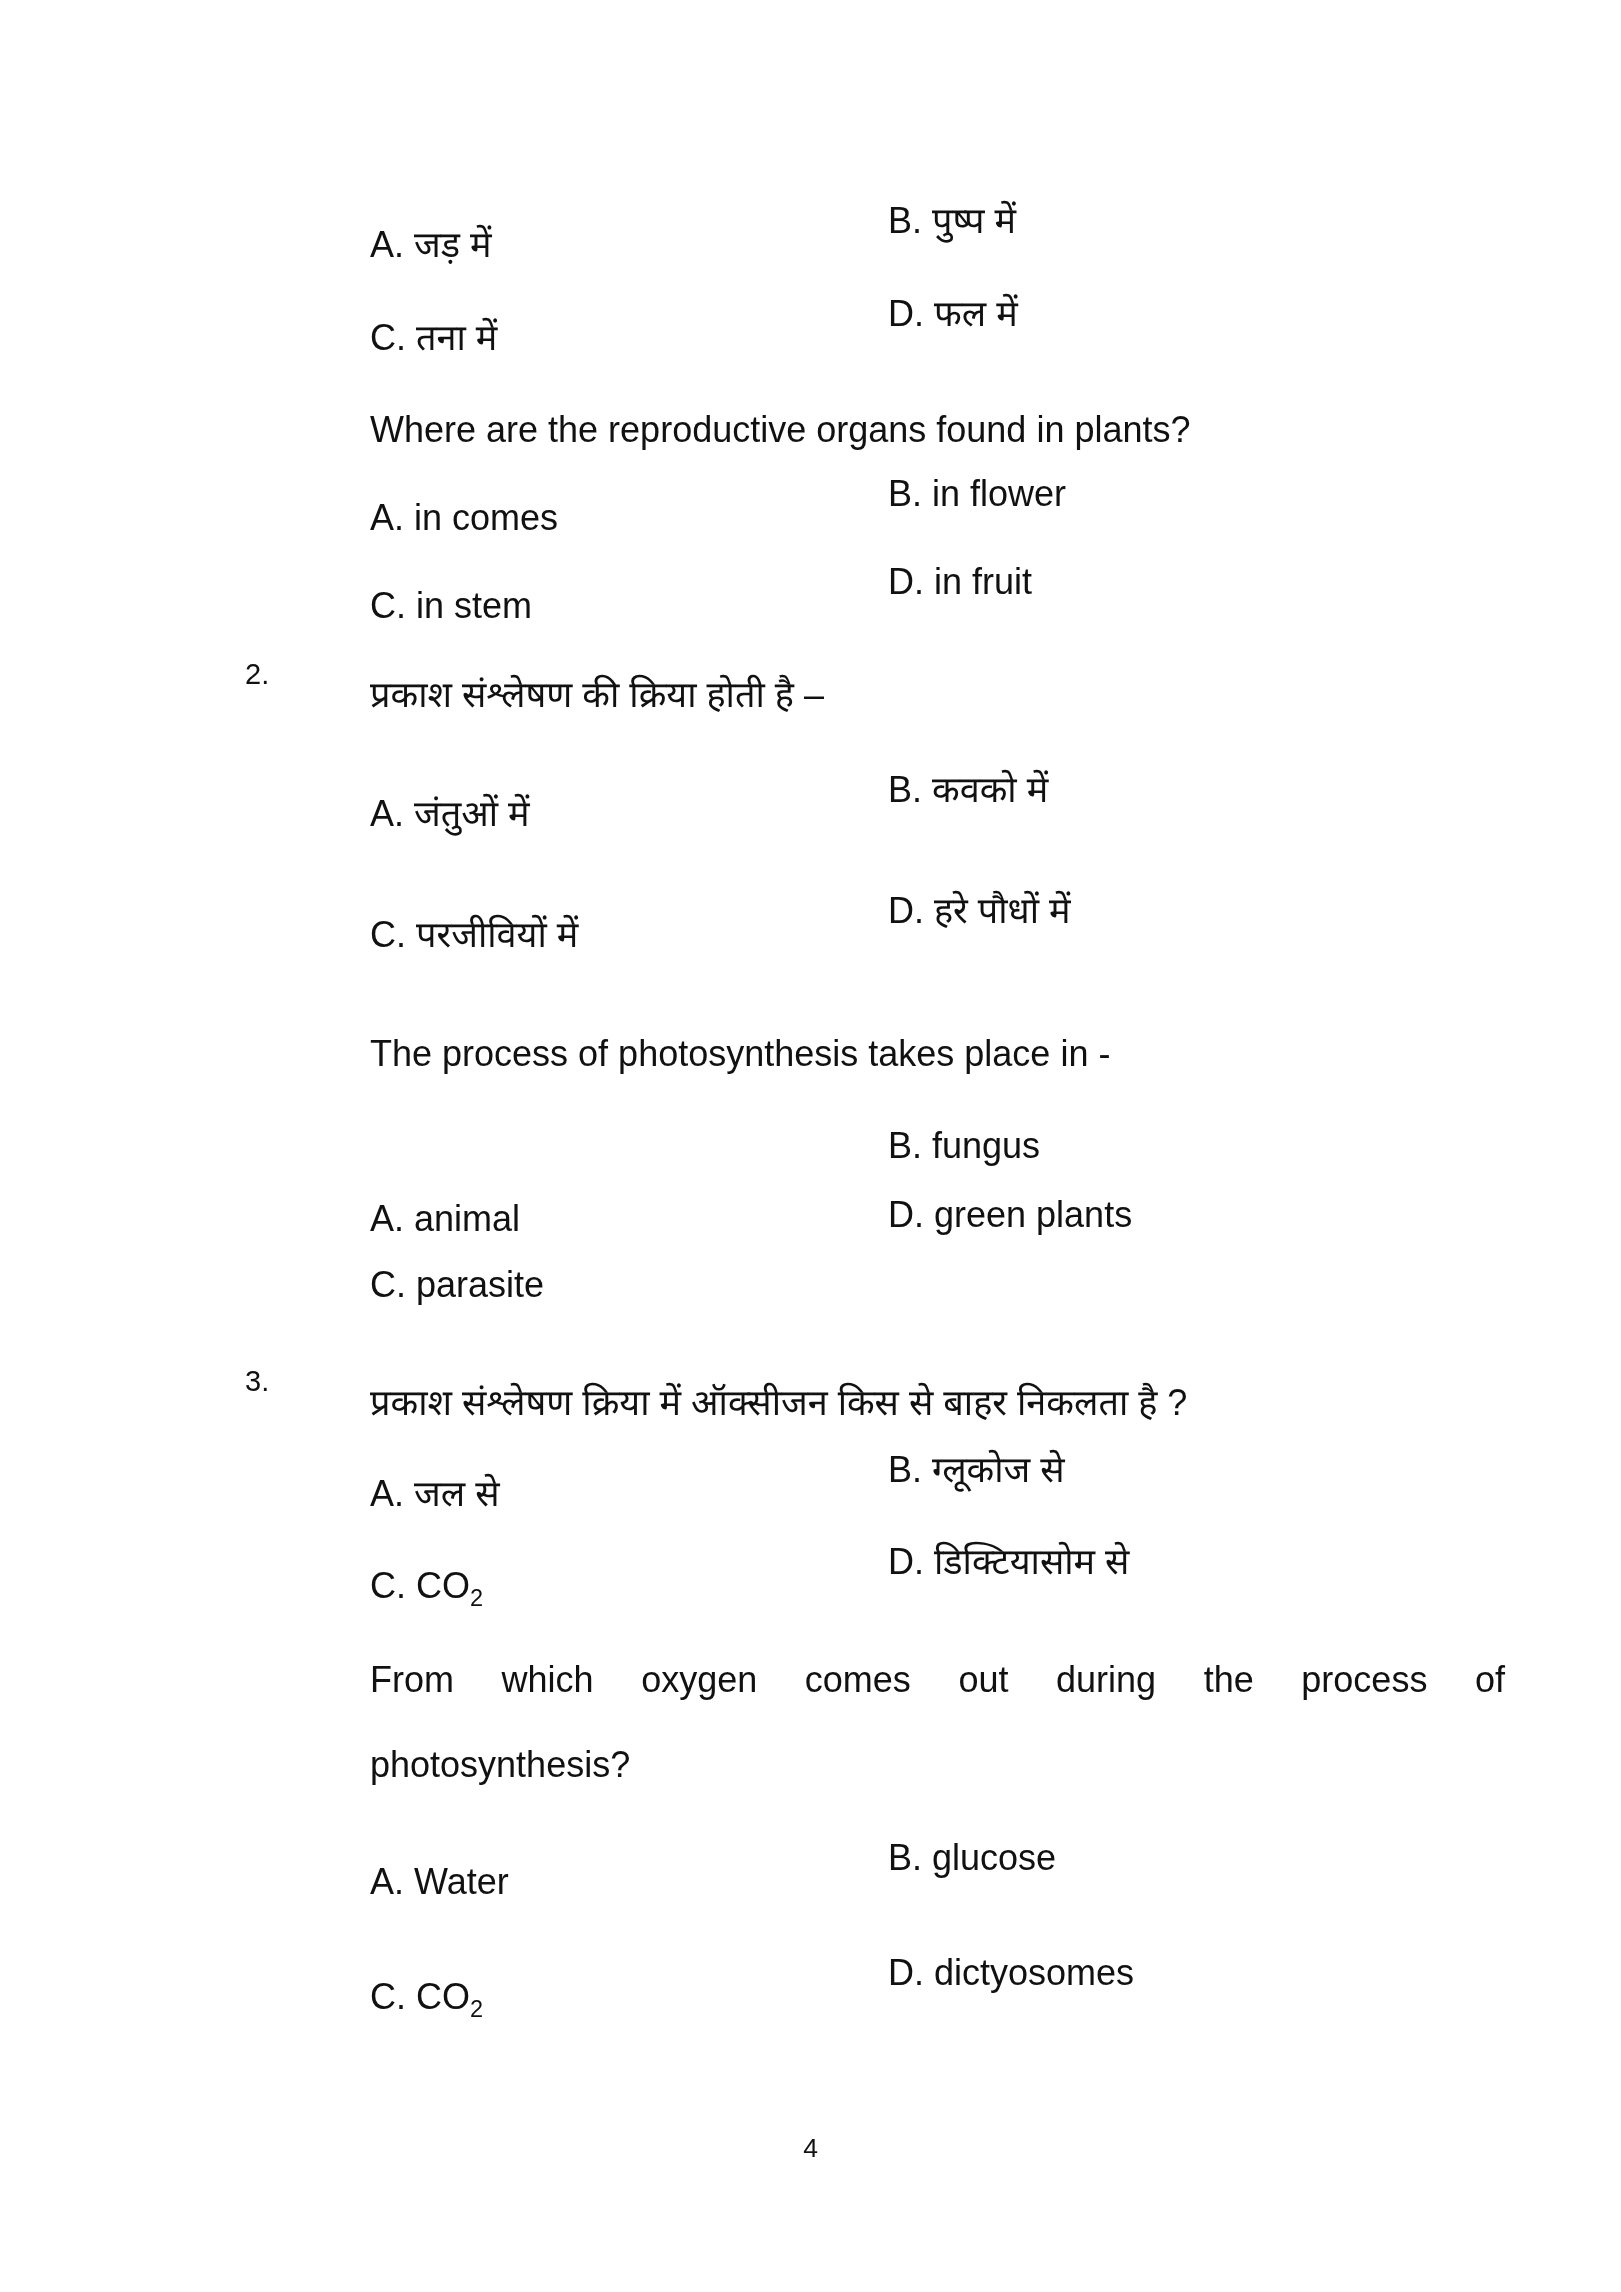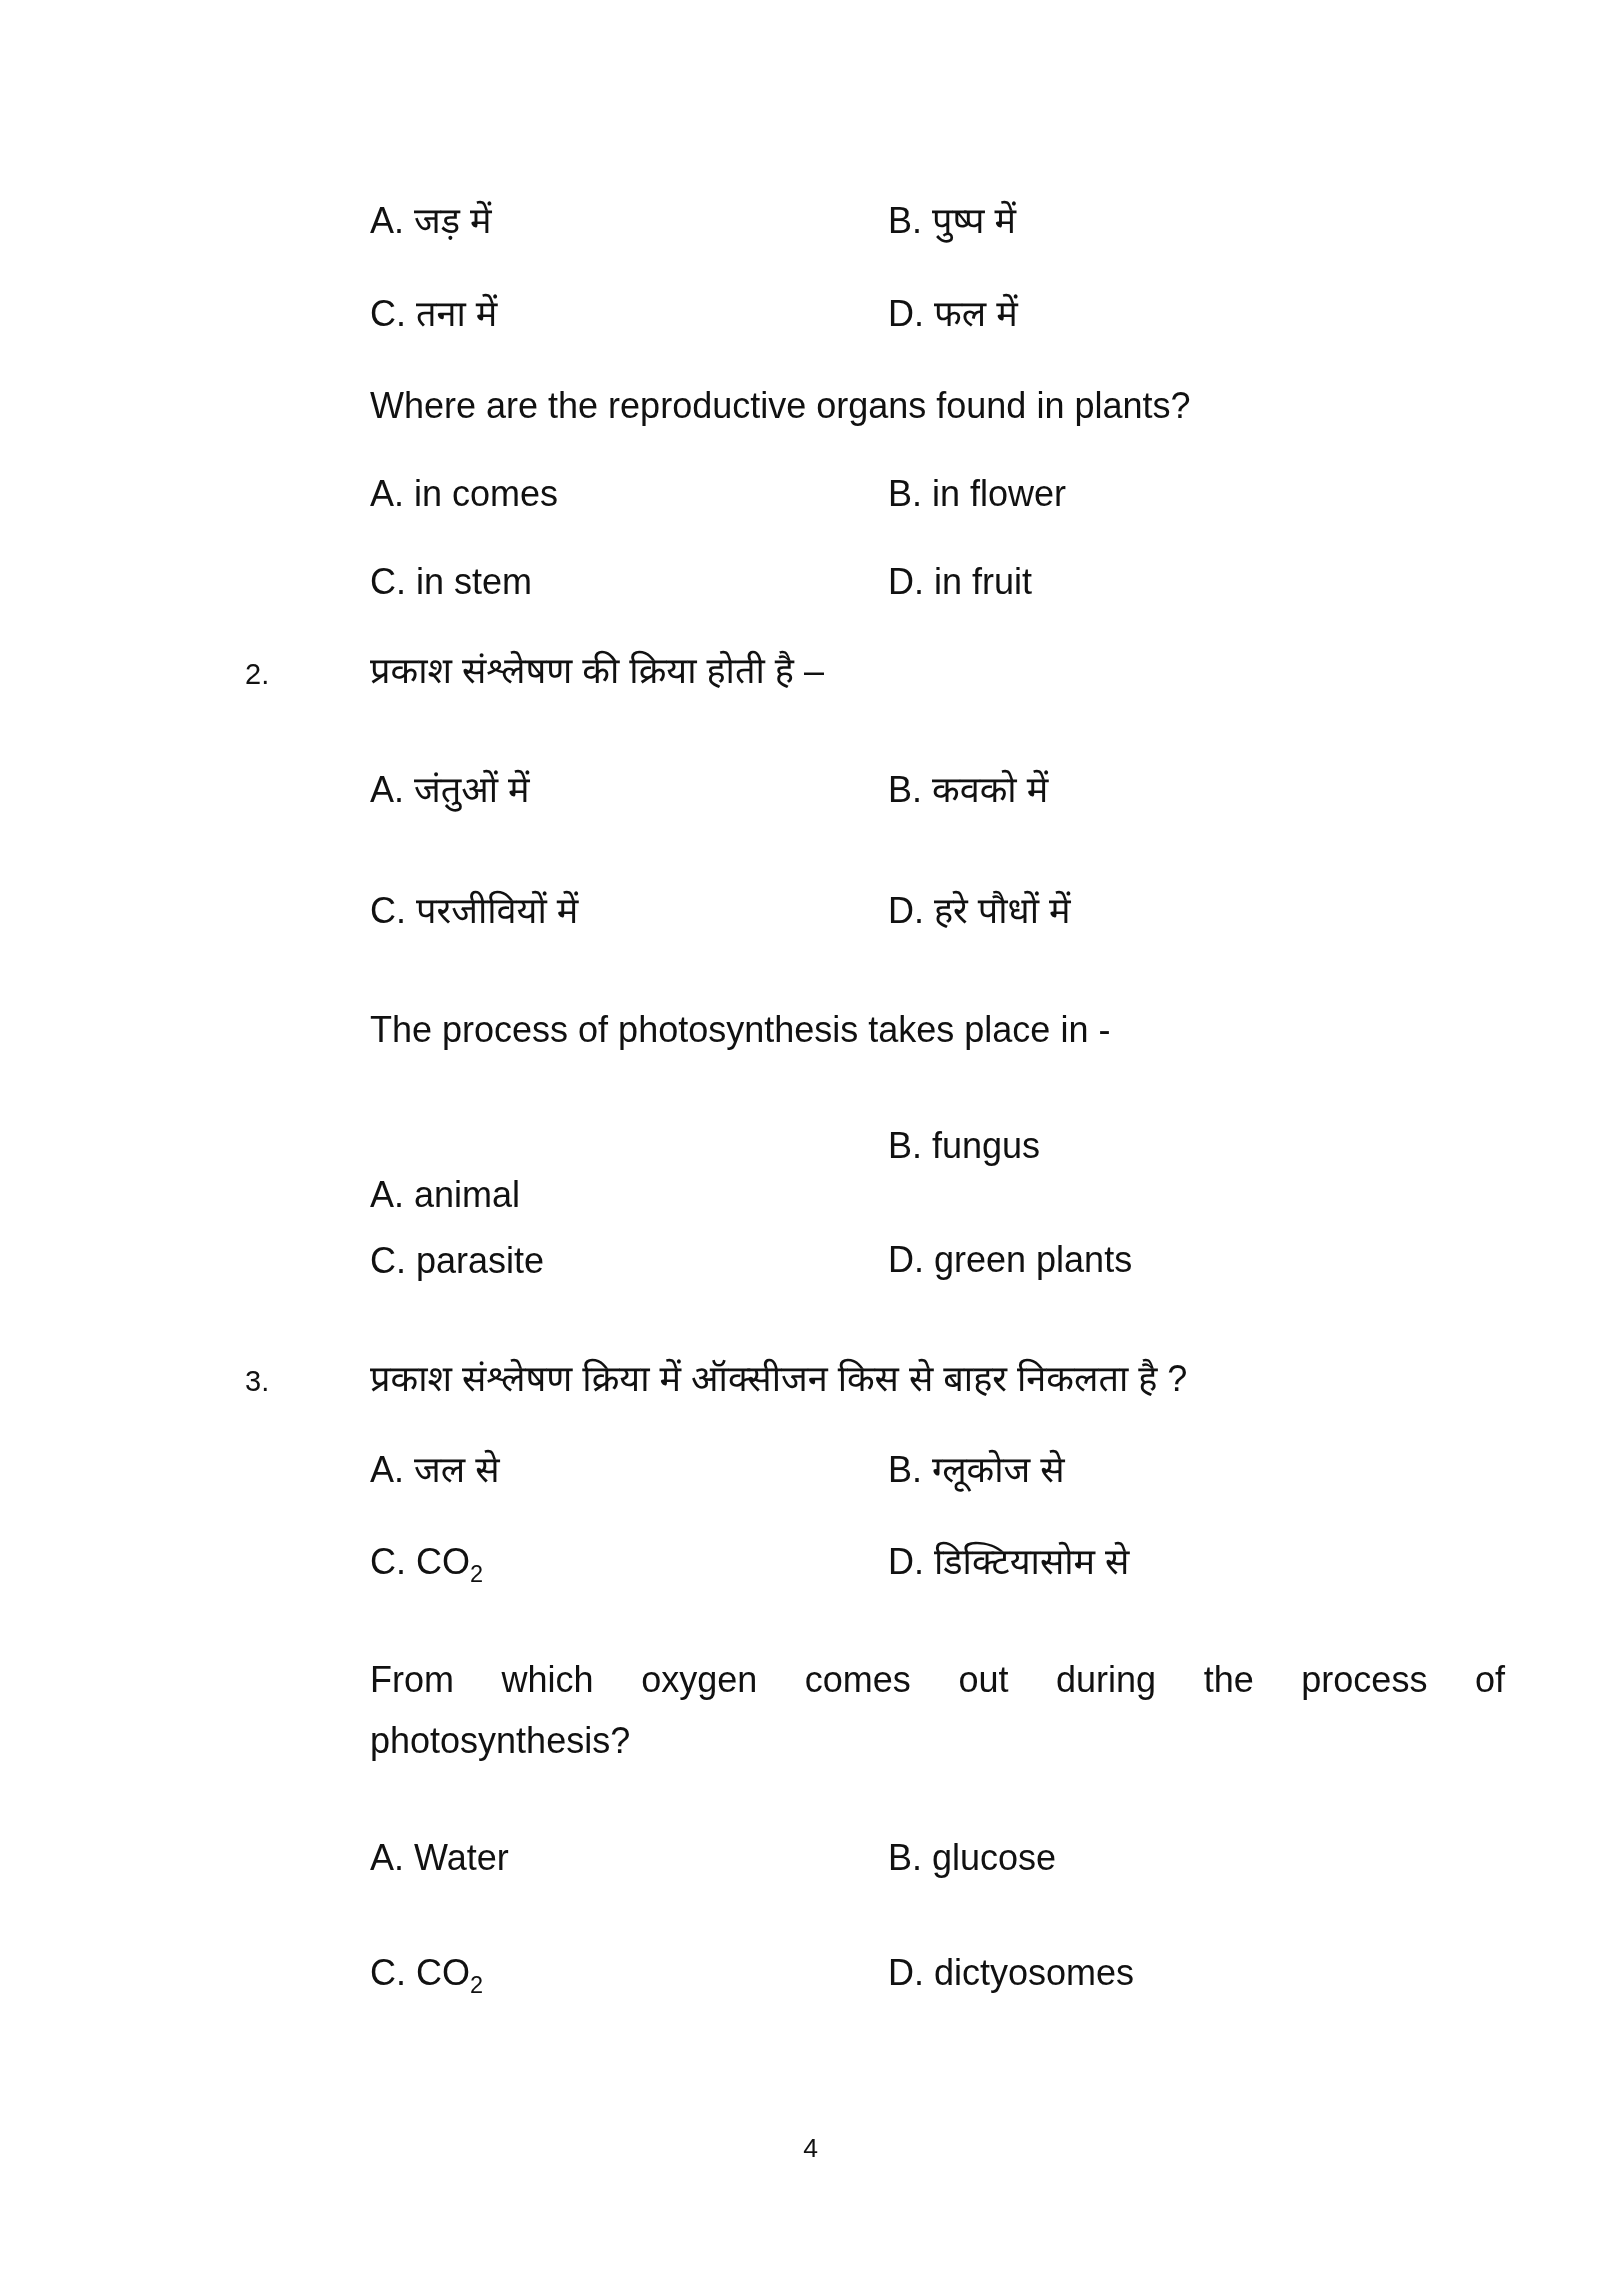--- a/index.html
+++ b/index.html
@@ -1,20 +1,20 @@
 <!DOCTYPE html>
 <html><head>
 <meta charset="utf-8">
 <style>
   html, body { margin: 0; padding: 0; background: #ffffff; }
   body { width: 1621px; height: 2293px; position: relative; overflow: hidden;
          font-family: "Liberation Sans", "DejaVu Sans", sans-serif; color: #111; }
   .line { position: absolute; font-size: 36px; line-height: 43px; white-space: nowrap; }
   .qnum { position: absolute; font-size: 29px; line-height: 43px; }
-  .colA { left: 370px; }
+  .colA { left: 370px; margin-top: 24px; }
   .colB { left: 888px; }
   .justify { position: absolute; left: 370px; width: 1135px; font-size: 36px; line-height: 43px;
              text-align: justify; text-align-last: justify; margin-top: 25px; }
   .pagenum { position: absolute; left: 0; width: 1621px; text-align: center; top: 2133px; font-size: 26.5px; }
   sub { font-size: 23.5px; vertical-align: -7.8px; line-height: 0; }
 </style>
 </head>
 <body>
 
 <div class="line colA" style="top:199px">A. जड़ में</div>
@@ -30,21 +30,21 @@
 <div class="qnum" style="left:245px; top:653px">2.</div>
 <div class="line colA" style="top:649px">प्रकाश संश्लेषण की क्रिया होती है –</div>
 <div class="line colA" style="top:768px">A. जंतुओं में</div>
 <div class="line colB" style="top:768px">B. कवको में</div>
 <div class="line colA" style="top:889px">C. परजीवियों में</div>
 <div class="line colB" style="top:889px">D. हरे पौधों में</div>
 <div class="line colA" style="top:1008px">The process of photosynthesis takes place in -</div>
 <div class="line colA" style="top:1173px">A. animal</div>
 <div class="line colB" style="top:1124px">B. fungus</div>
 <div class="line colA" style="top:1239px">C. parasite</div>
-<div class="line colB" style="top:1238px">D. green plants</div>
+<div class="line colB" style="top:1193px">D. green plants</div>
 
 <div class="qnum" style="left:245px; top:1360px">3.</div>
 <div class="line colA" style="top:1357px">प्रकाश संश्लेषण क्रिया में ऑक्सीजन किस से बाहर निकलता है ?</div>
 <div class="line colA" style="top:1448px">A. जल से</div>
 <div class="line colB" style="top:1448px">B. ग्लूकोज से</div>
 <div class="line colA" style="top:1540px"><span>C. CO</span><sub>2</sub></div>
 <div class="line colB" style="top:1540px">D. डिक्टियासोम से</div>
 <div class="justify" style="top:1633px">From which oxygen comes out during the process of</div>
 <div class="line colA" style="top:1719px">photosynthesis?</div>
 <div class="line colA" style="top:1836px">A. Water</div>

